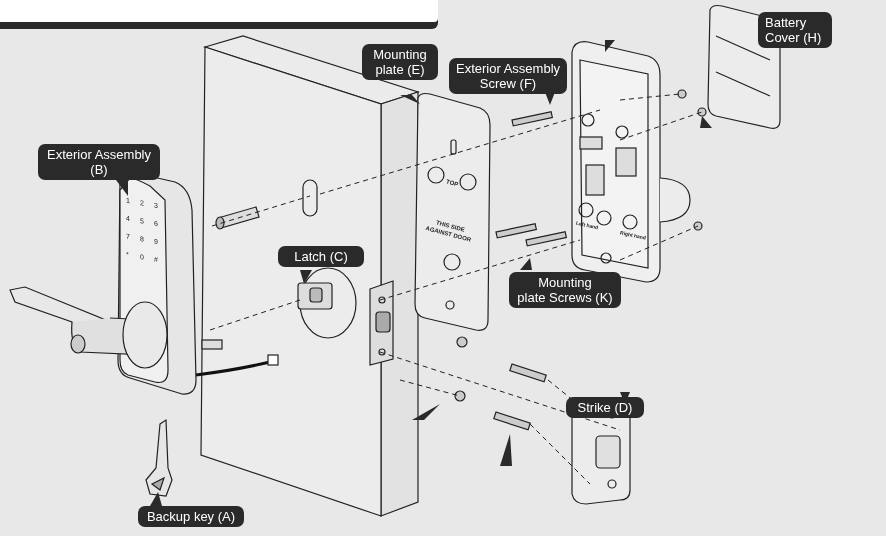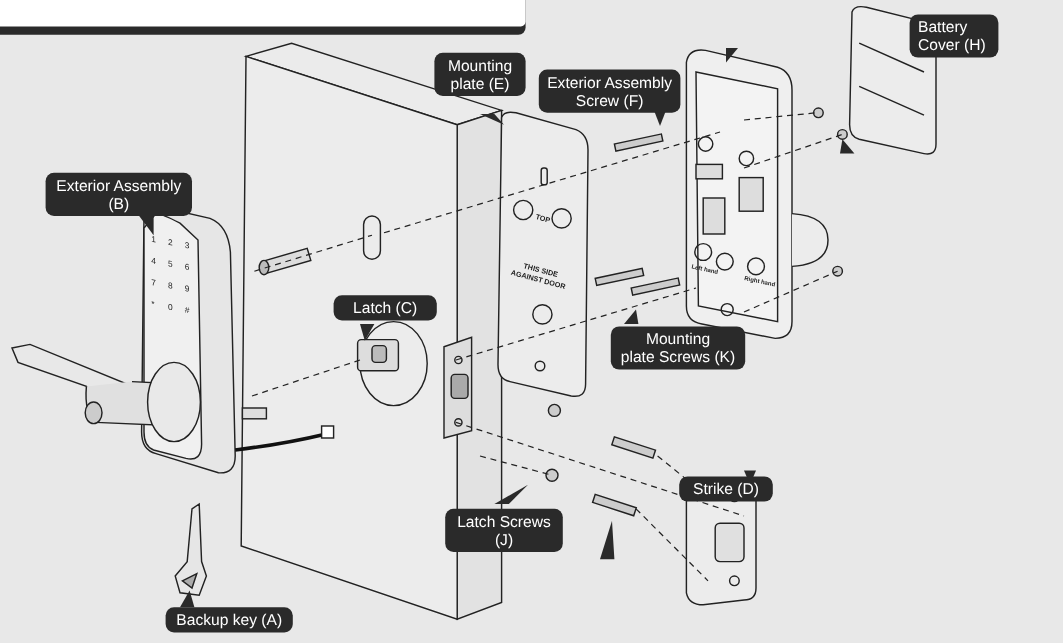--- a/index.html
+++ b/index.html
@@ -158,24 +158,20 @@
     <div>Battery</div>
     <div>Cover (H)</div>
   </div>
   <div class="callout" style="left:509px;top:272px;width:112px;">
     <div>Mounting</div>
     <div>plate Screws (K)</div>
   </div>
   <div class="callout" style="left:566px;top:369px;width:78px;margin-top:28px;">
     <div>Strike (D)</div>
   </div>
-  <div class="callout" style="left:371px;top:424px;width:98px;">
-    <div>Latch Screws</div>
-    <div>(J)</div>
-  </div>
   <div class="callout" style="left:138px;top:506px;width:106px;">
     <div>Backup key (A)</div>
   </div>
 
   <div style="position:absolute;left:126px;top:200px;width:40px;font-size:7px;color:#222;display:grid;grid-template-columns:repeat(3,12px);row-gap:11px;column-gap:2px;transform:skewY(10deg);">
     <span>1</span>
     <span>2</span>
     <span>3</span>
     <span>4</span>
     <span>5</span>

